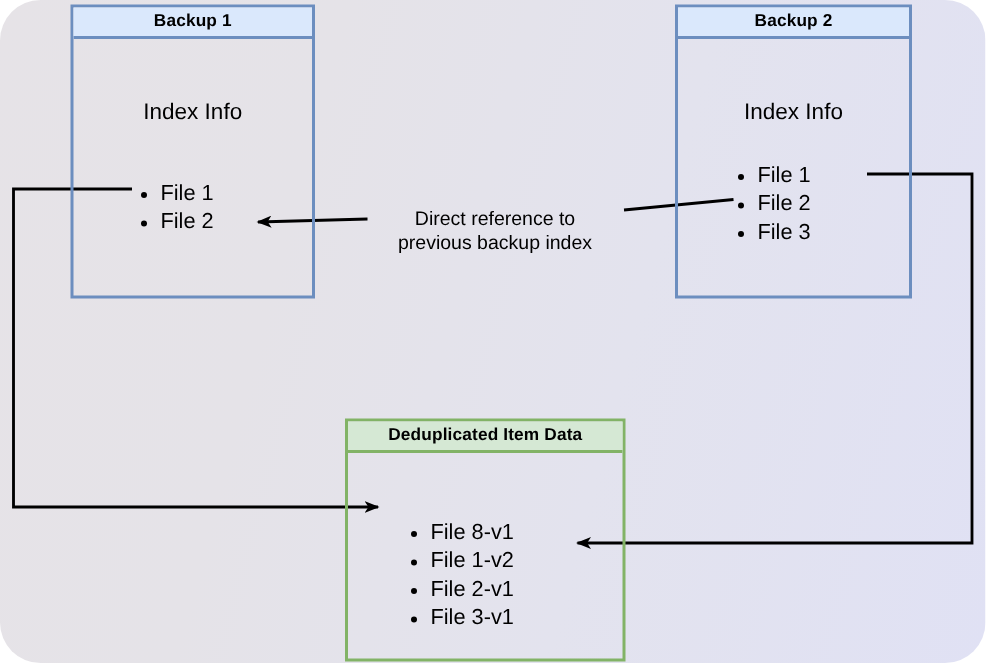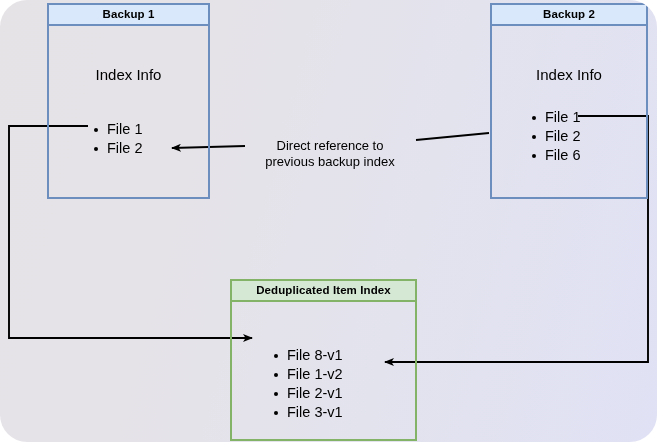--- a/index.html
+++ b/index.html
@@ -99,21 +99,21 @@
     position: absolute;
     text-align: center;
     font-size: 13px;
     line-height: 16px;
     color: #000;
     white-space: pre-line;
   }
 
   
   #backup1-box { left: 47px;  top: 3px;   width: 163px; height: 196px; }
-  #backup2-box { left: 450px; top: 3px;   width: 158px; height: 196px; margin-left: 40px; }
+  #backup2-box { left: 450px; top: 3px;   width: 158px; height: 196px; }
   #dedup-box   { left: 230px; top: 279px; width: 187px; height: 162px; }
 
   #backup1-index { top: 40px; }
   #backup2-index { top: 40px; }
 
   #backup1-files { left: 43px; top: 94px; }
   #backup2-files { left: 38px; top: 82px; }
   #dedup-files   { left: 40px; top: 44px; }
 
   #direct-ref-caption { left: 245px; top: 121px; width: 170px; margin-top: 17px; }
@@ -155,27 +155,27 @@
     </div>
   </div>
 
   <div class="box" id="backup2-box">
     <div class="box-title">Backup 2</div>
     <div class="box-body">
       <div class="index-label" id="backup2-index">Index Info</div>
       <ul class="file-list" id="backup2-files">
         <li>File 1</li>
         <li>File 2</li>
-        <li>File 6</li>
+        <li>File 3</li>
       </ul>
     </div>
   </div>
 
   <div class="box box-green" id="dedup-box">
-    <div class="box-title">Deduplicated Item Index</div>
+    <div class="box-title">Deduplicated Item Data</div>
     <div class="box-body">
       <ul class="file-list" id="dedup-files">
         <li>File 8-v1</li>
         <li>File 1-v2</li>
         <li>File 2-v1</li>
         <li>File 3-v1</li>
       </ul>
     </div>
   </div>
 

